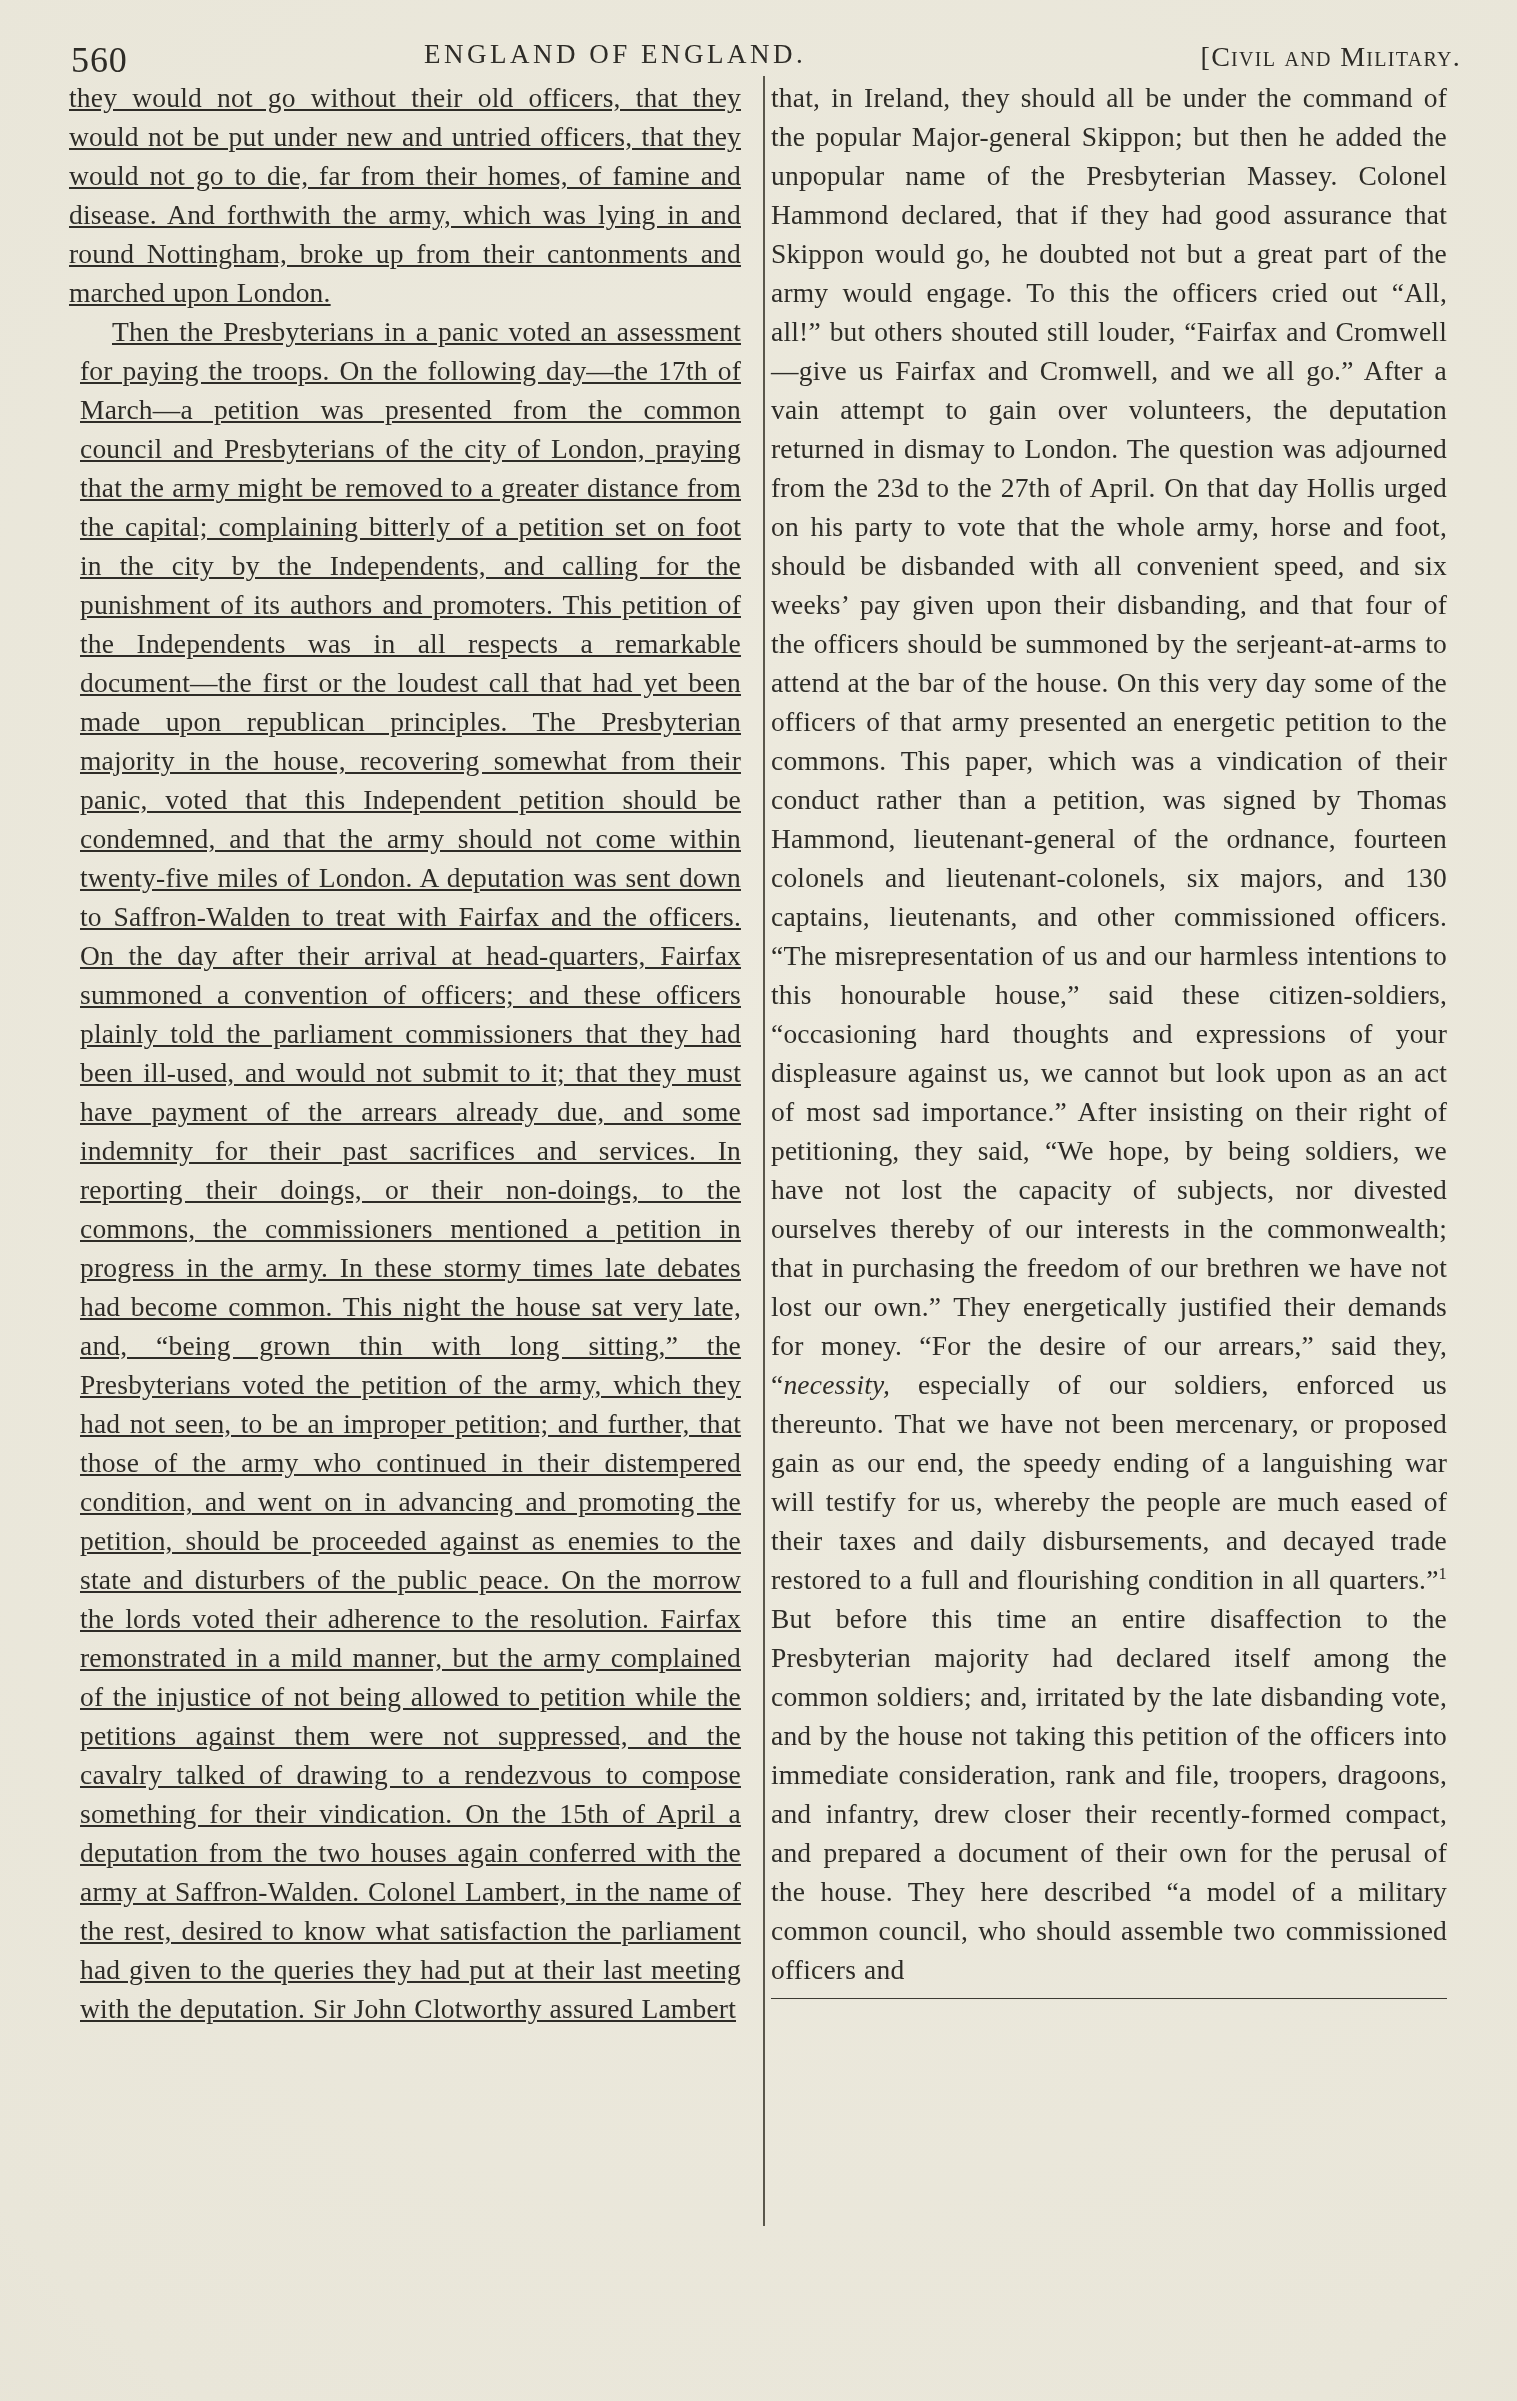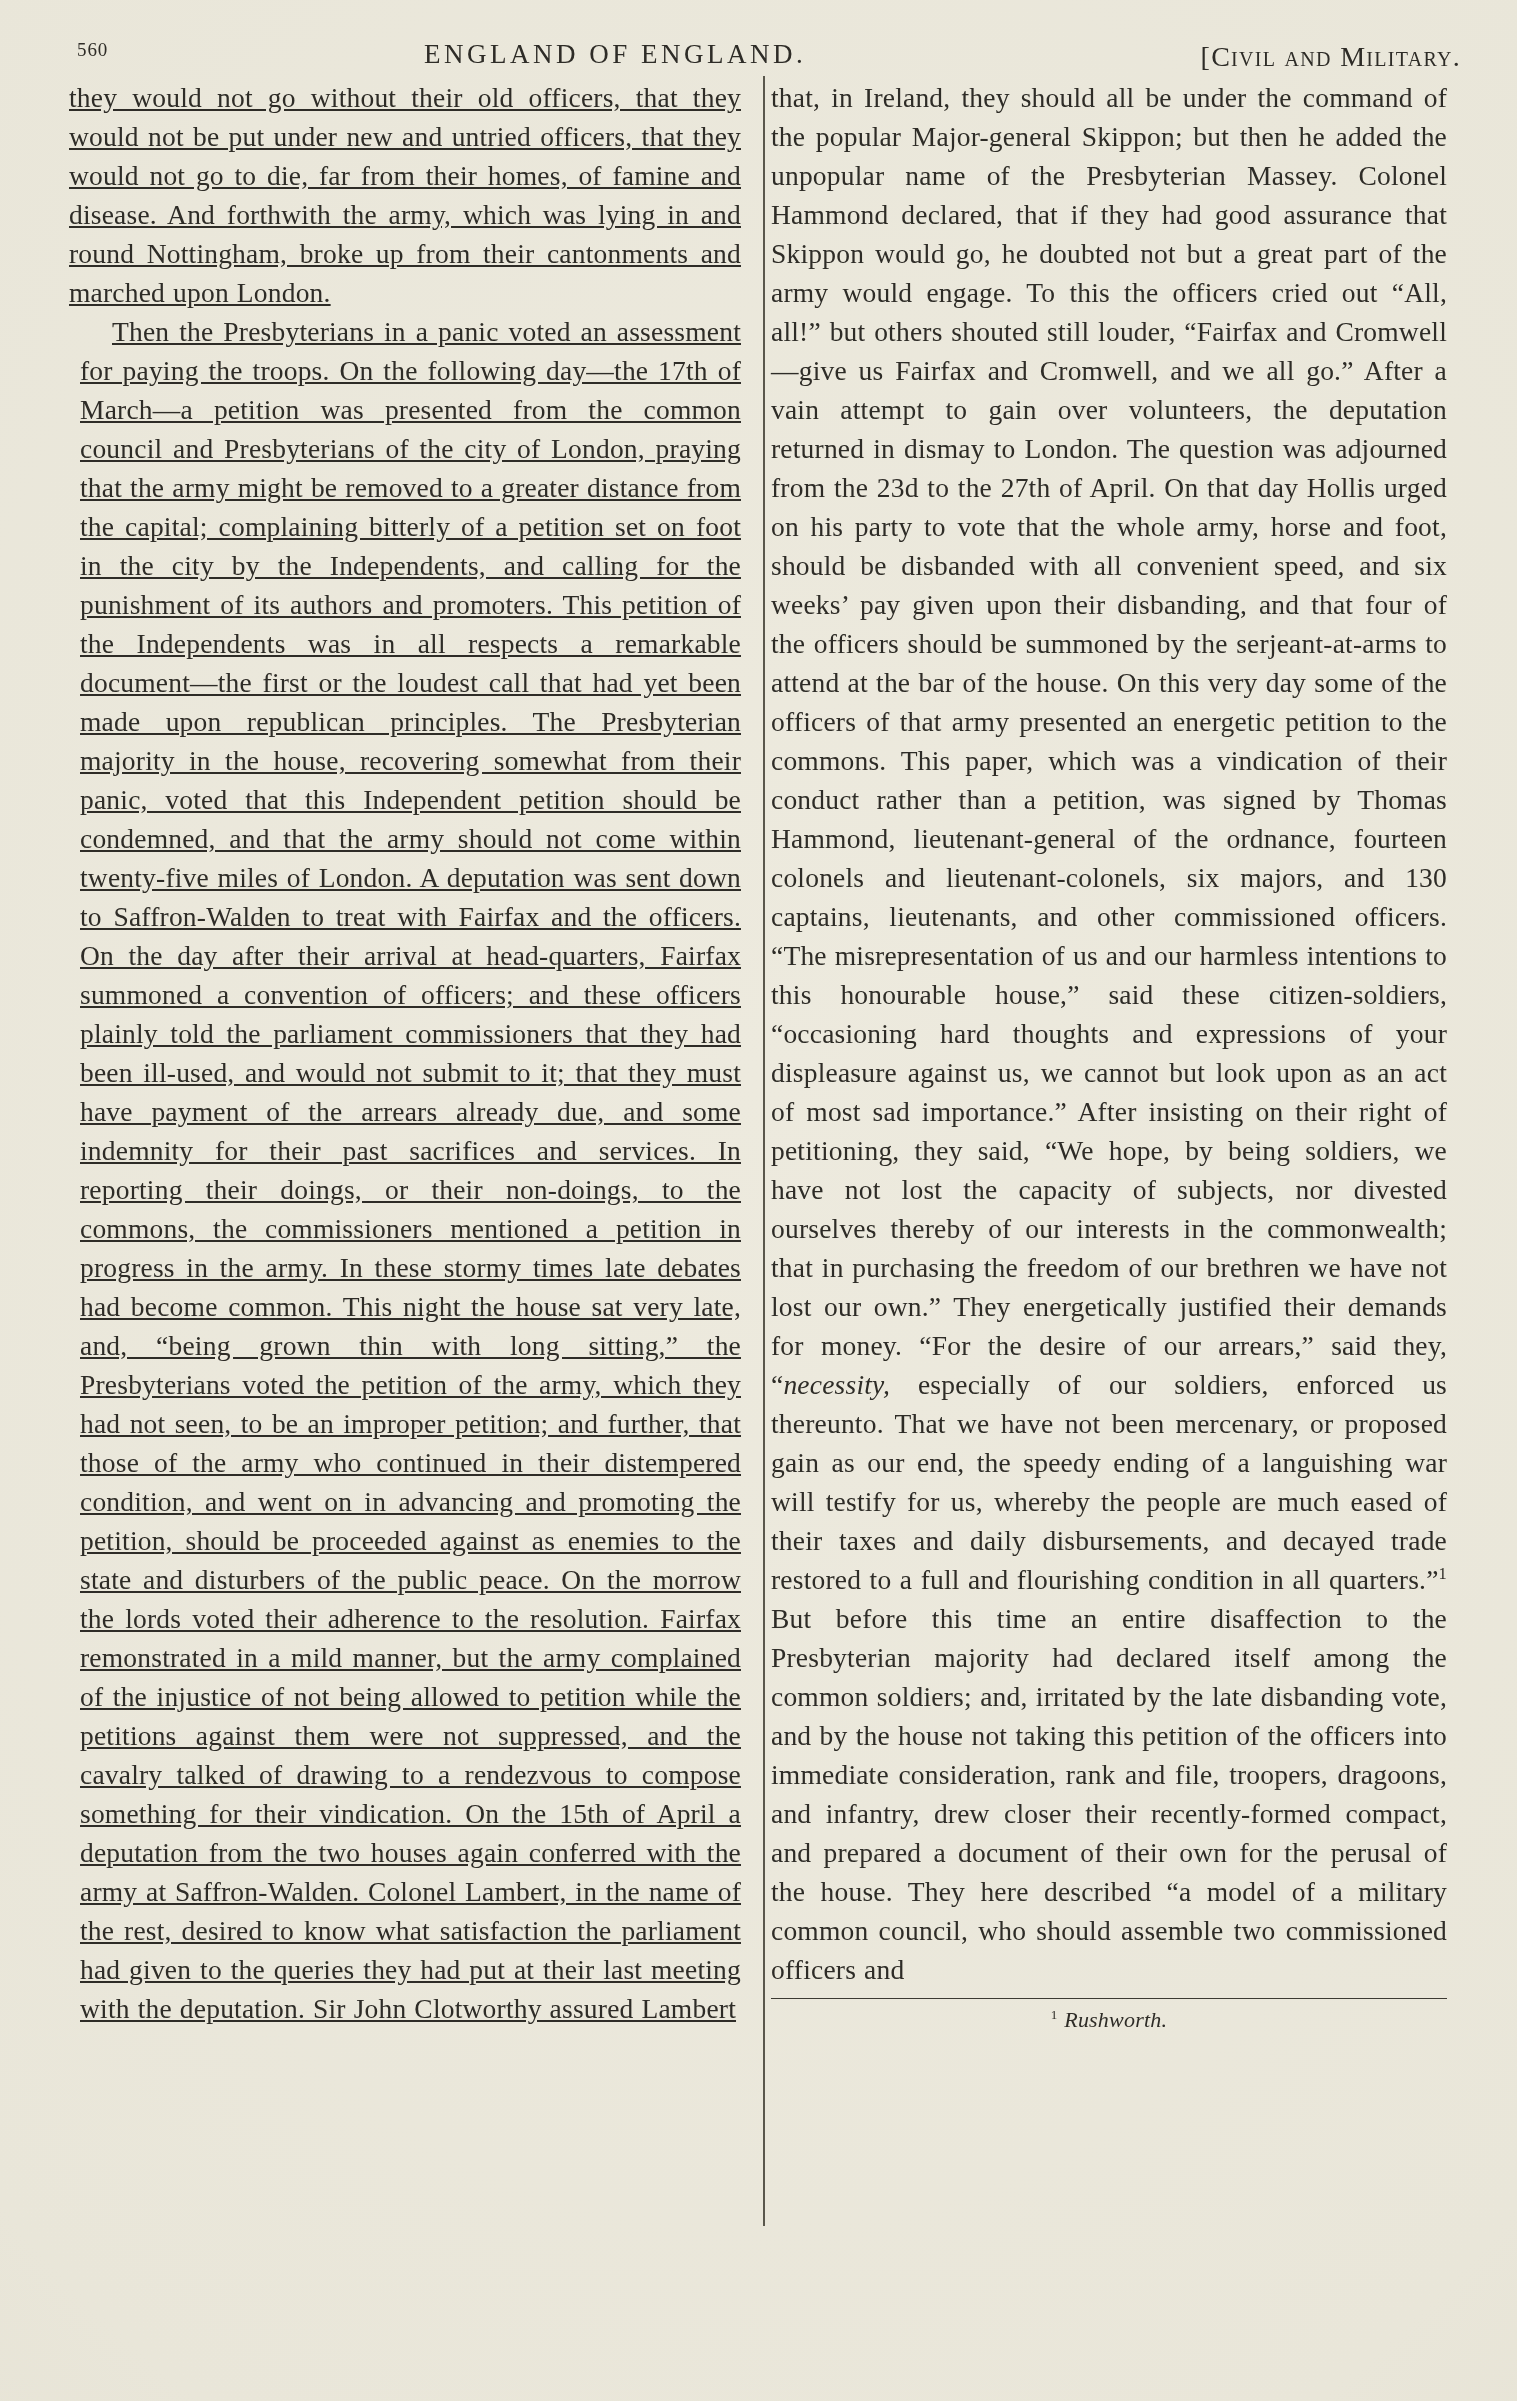--- a/index.html
+++ b/index.html
@@ -12,22 +12,22 @@
     overflow: hidden;
     background: radial-gradient(ellipse 135% 115% at 50% 45%, #edeade 0%, #e9e6d9 55%, #e2decf 85%, #d9d4c3 100%);
     font-family: "Liberation Serif", "DejaVu Serif", serif;
     color: #2e2c27;
   }
   .header {
     position: absolute;
     top: 37px; left: 71px; right: 57px; height: 37px;
   }
   .page-number {
-    position: absolute; left: 6px; top: 1.8px;
-    font-size: 19px; letter-spacing: 0.9px;
+    position: absolute; left: 0; top: 1.8px;
+    font-size: 36px; letter-spacing: 0.9px;
   }
   .header-title {
     position: absolute; left: 353px; top: 1.8px;
     font-size: 27px; letter-spacing: 3.5px;
   }
   .header-section {
     position: absolute; right: 0; top: 3.5px;
     font-size: 28px; font-variant: small-caps; letter-spacing: 1.3px;
   }
   .column {
@@ -77,20 +77,16 @@
       <p class="para indent"><span>Then the Presbyterians in a panic voted an assessment for paying the troops. On the following day—the 17th of March—a petition was presented from the common council and Presbyterians of the city of London, praying that the army might be removed to a greater distance from the capital; complaining bitterly of a petition set on foot in the city by the Independents, and calling for the punishment of its authors and promoters. This petition of the Independents was in all respects a remarkable document—the first or the loudest call that had yet been made upon republican principles. The Presbyterian majority in the house, recovering somewhat from their panic, voted that this Independent petition should be condemned, and that the army should not come within twenty-five miles of London. A deputation was sent down to Saffron-Walden to treat with Fairfax and the officers. On the day after their arrival at head-quarters, Fairfax summoned a convention of officers; and these officers plainly told the parliament commissioners that they had been ill-used, and would not submit to it; that they must have payment of the arrears already due, and some indemnity for their past sacrifices and services. In reporting their doings, or their non-doings, to the commons, the commissioners mentioned a petition in progress in the army. In these stormy times late debates had become common. This night the house sat very late, and, “being grown thin with long sitting,” the Presbyterians voted the petition of the army, which they had not seen, to be an improper petition; and further, that those of the army who continued in their distempered condition, and went on in advancing and promoting the petition, should be proceeded against as enemies to the state and disturbers of the public peace. On the morrow the lords voted their adherence to the resolution. Fairfax remonstrated in a mild manner, but the army complained of the injustice of not being allowed to petition while the petitions against them were not suppressed, and the cavalry talked of drawing to a rendezvous to compose something for their vindication. On the 15th of April a deputation from the two houses again conferred with the army at Saffron-Walden. Colonel Lambert, in the name of the rest, desired to know what satisfaction the parliament had given to the queries they had put at their last meeting with the deputation. Sir John Clotworthy assured Lambert</span></p>
     </div>
 
   <div class="divider"></div>
 
   <div class="column col-right">
     <div>
         <p class="para"><span>that, in Ireland, they should all be under the command of the popular Major-general Skippon; but then he added the unpopular name of the Presbyterian Massey. Colonel Hammond declared, that if they had good assurance that Skippon would go, he doubted not but a great part of the army would engage. To this the officers cried out “All, all!” but others shouted still louder, “Fairfax and Cromwell—give us Fairfax and Cromwell, and we all go.” After a vain attempt to gain over volunteers, the deputation returned in dismay to London. The question was adjourned from the 23d to the 27th of April. On that day Hollis urged on his party to vote that the whole army, horse and foot, should be disbanded with all convenient speed, and six weeks’ pay given upon their disbanding, and that four of the officers should be summoned by the serjeant-at-arms to attend at the bar of the house. On this very day some of the officers of that army presented an energetic petition to the commons. This paper, which was a vindication of their conduct rather than a petition, was signed by Thomas Hammond, lieutenant-general of the ordnance, fourteen colonels and lieutenant-colonels, six majors, and 130 captains, lieutenants, and other commissioned officers. “The misrepresentation of us and our harmless intentions to this honourable house,” said these citizen-soldiers, “occasioning hard thoughts and expressions of your displeasure against us, we cannot but look upon as an act of most sad importance.” After insisting on their right of petitioning, they said, “We hope, by being soldiers, we have not lost the capacity of subjects, nor divested ourselves thereby of our interests in the commonwealth; that in purchasing the freedom of our brethren we have not lost our own.” They energetically justified their demands for money. “For the desire of our arrears,” said they, “</span><span style="font-style: italic;">necessity,</span><span> especially of our soldiers, enforced us thereunto. That we have not been mercenary, or proposed gain as our end, the speedy ending of a languishing war will testify for us, whereby the people are much eased of their taxes and daily disbursements, and decayed trade restored to a full and flourishing condition in all quarters.”</span><sup>1</sup><span> But before this time an entire disaffection to the Presbyterian majority had declared itself among the common soldiers; and, irritated by the late disbanding vote, and by the house not taking this petition of the officers into immediate consideration, rank and file, troopers, dragoons, and infantry, drew closer their recently-formed compact, and prepared a document of their own for the perusal of the house. They here described “a model of a military common council, who should assemble two commissioned officers and</span></p>
       </div>
     <hr class="footnote-rule">
-    <div class="footnote">
-      <sup>1</sup>
-      <span class="footnote-text">Rushworth.</span>
-    </div>
   </div>
 
 </div>
 
 
 </body></html>

